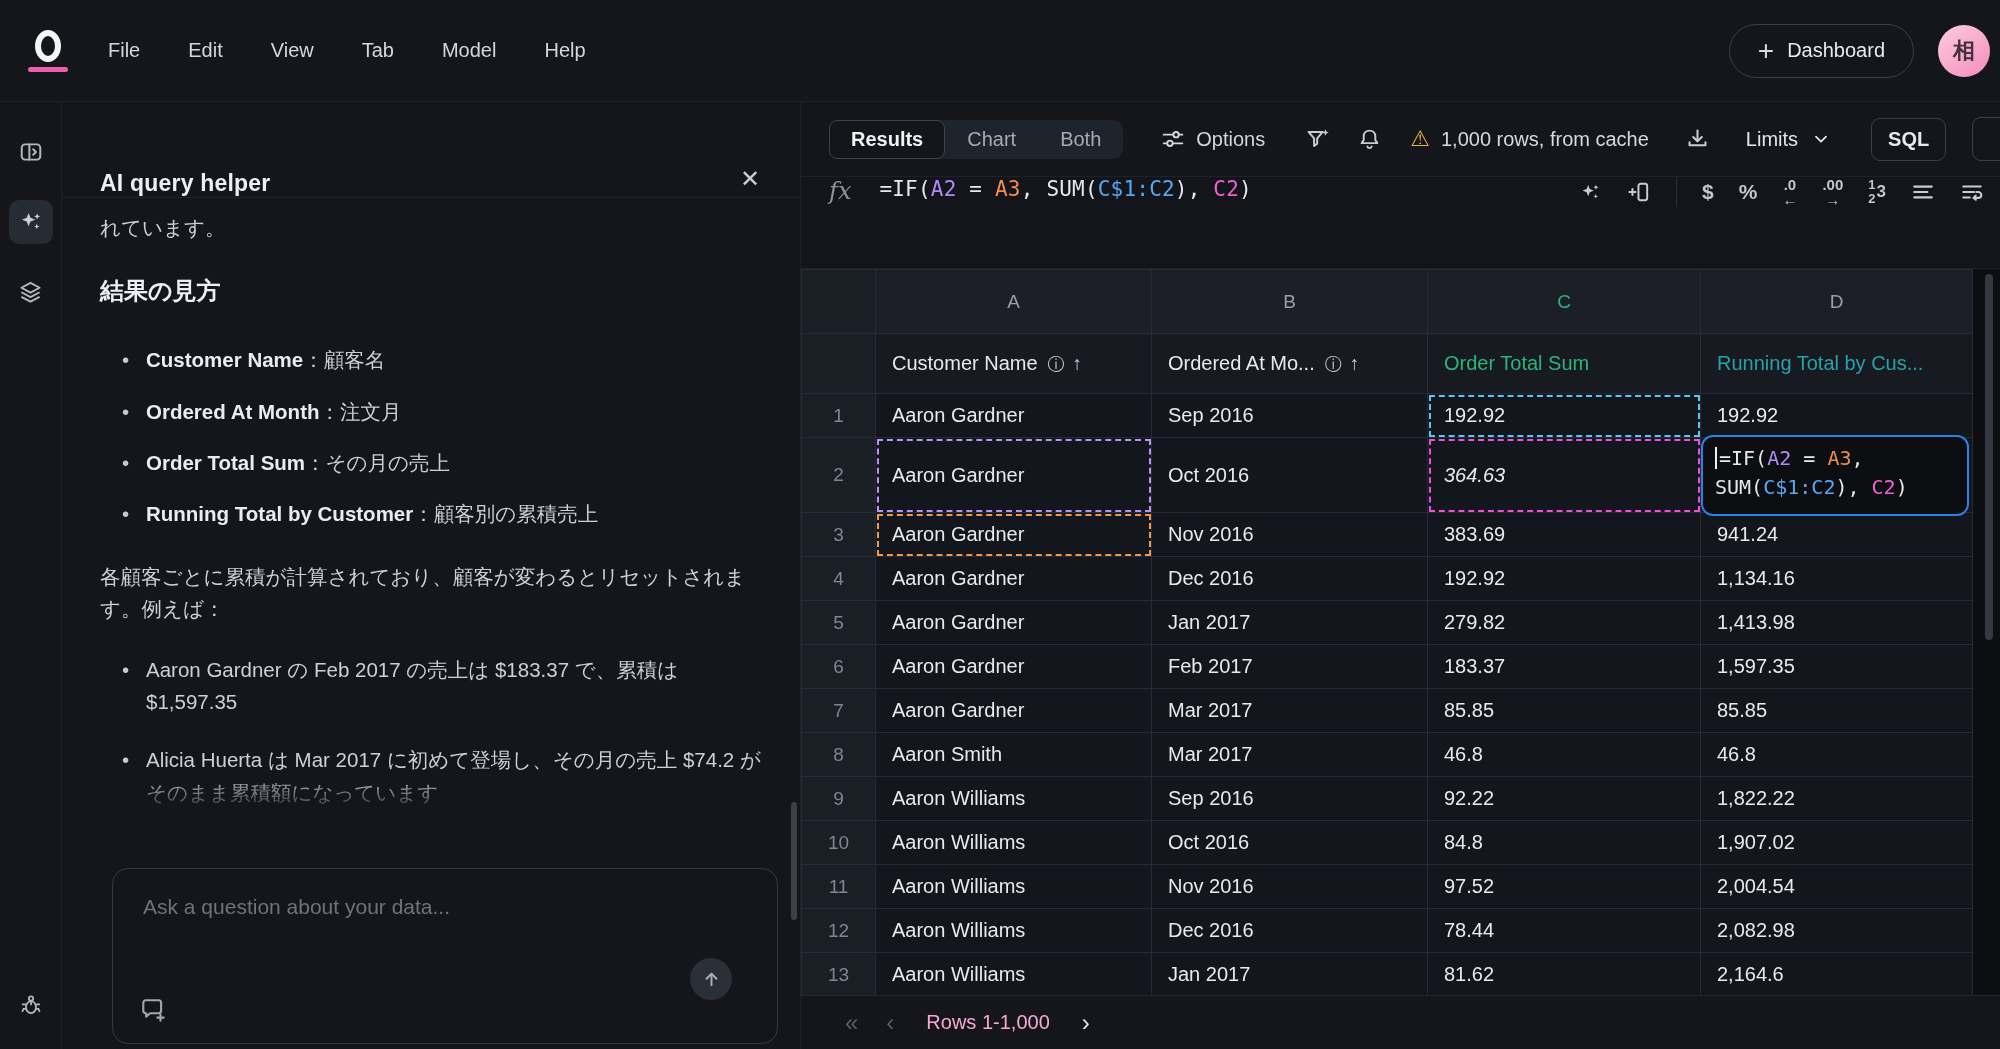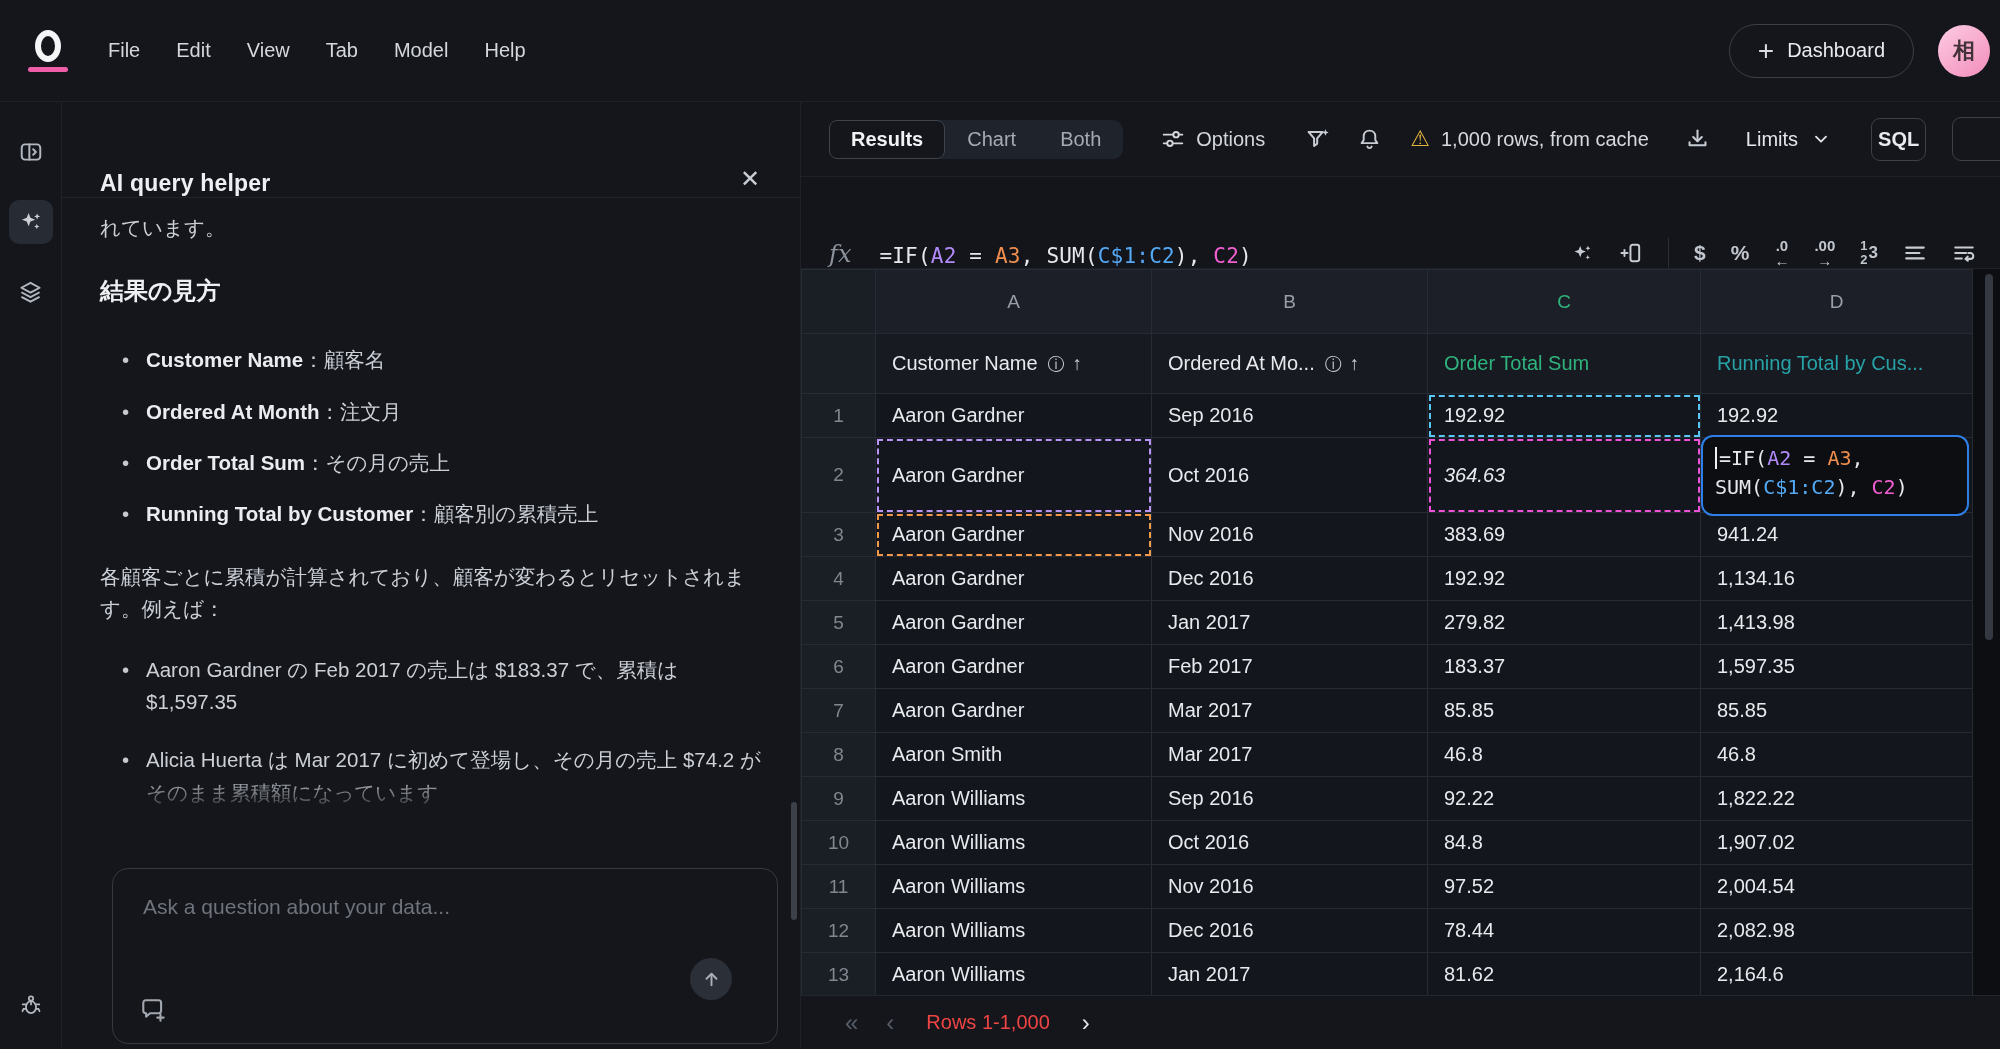--- a/index.html
+++ b/index.html
@@ -5,21 +5,21 @@
 *{box-sizing:border-box;margin:0;padding:0}
 html,body{background:#08090c}
 body{font-family:"Liberation Sans","DejaVu Sans",sans-serif}
 .app{position:relative;width:2000px;height:1049px;background:#14161c;color:#d9dce1;overflow:hidden}
 
 
 .topbar{position:absolute;top:0;left:0;right:0;height:102px;display:flex;align-items:center;padding:0 10px 0 26px;border-bottom:1px solid #1e2128;background:#14161c;z-index:5}
 .logo{width:44px;display:flex;flex-direction:column;align-items:center;margin-right:24px;flex:none}
 .logo .ring{width:26px;height:32px;border:6px solid #f4f5f7;border-radius:50%}
 .logo .bar{width:40px;height:5px;background:#ef5da8;border-radius:3px;margin-top:5px}
-.menu-bar{display:flex;align-items:center;gap:8px}
+.menu-bar{display:flex;align-items:center;gap:20px}
 .menu-item{background:none;border:none;color:#d4d7dc;font-size:20px;font-family:inherit;padding:10px 14px;cursor:pointer}
 .top-right{margin-left:auto;display:flex;align-items:center;gap:24px}
 .dash-btn{display:flex;align-items:center;gap:13px;height:54px;padding:0 28px;border:1.5px solid #3a3f48;border-radius:28px;background:transparent;color:#e8eaee;font-size:20px;font-family:inherit;cursor:pointer}
 .dash-btn .plus{font-size:28px;font-weight:300;color:#d9dce1;line-height:1}
 .avatar{width:52px;height:52px;border-radius:50%;background:linear-gradient(140deg,#fcc9e1 5%,#f390bc 95%);color:#43323a;font-size:22px;display:flex;align-items:center;justify-content:center;font-weight:600;flex:none}
 
 
 .bodyrow{position:absolute;top:102px;bottom:0;left:0;right:0;display:flex}
 
 
@@ -60,25 +60,25 @@
 .seg button.active{background:#14161c;border-color:#3e434c;color:#f1f2f4;font-weight:600}
 .tbtn{display:flex;align-items:center;gap:11px;background:none;border:none;color:#d3d6db;font-size:20px;font-family:inherit;cursor:pointer}
 .opt{margin-left:38px}
 .iconbtn{background:none;border:none;color:#c8ccd3;cursor:pointer;display:flex;align-items:center}
 .flt{margin-left:40px}
 .bell{margin-left:26px}
 .warn{margin-left:28px;display:flex;align-items:center;gap:11px;color:#d6d9de;font-size:20px}
 .warn .tri{color:#e3b341;font-size:22px}
 .dl{margin-left:36px}
 .limits{margin-left:36px;gap:13px;color:#e4e6ea}
-.sqlbtn{margin-left:40px;border:1.5px solid #3b4049;border-radius:9px;background:none;color:#e8eaee;font-size:20px;font-weight:600;font-family:inherit;padding:9px 6px;cursor:pointer}
+.sqlbtn{margin-left:40px;border:1.5px solid #3b4049;border-radius:9px;background:none;color:#e8eaee;font-size:20px;font-weight:600;font-family:inherit;padding:9px 16px;cursor:pointer}
 .partial-btn{margin-left:26px;width:56px;height:44px;border:1.5px solid #3b4049;border-radius:9px;background:none;cursor:pointer}
 
 
-.fbar{height:92px;display:flex;align-items:flex-end;padding:0 24px 0 28px;border-top:1px solid #1e2128;flex:none;background:#13151b}
+.fbar{height:92px;display:flex;align-items:flex-start;padding:0 16px 0 28px;border-top:1px solid #1e2128;flex:none;background:#13151b}
 .fx{font-family:"DejaVu Serif","Liberation Serif",serif;font-style:italic;font-size:24px;color:#8d939d}
 .formula{margin-left:28px;font-family:"DejaVu Sans Mono","Liberation Mono",monospace;font-size:21px;letter-spacing:.2px;white-space:pre;cursor:text}
 .tok-plain{color:#e6e8ec}.tok-purple{color:#b18af8}.tok-orange{color:#ef8e4e}.tok-blue{color:#54a8f4}.tok-pink{color:#f25fd0}
 .fops{margin-left:auto;display:flex;align-items:center;gap:25px;color:#c2c7cf}
 .fops .divider{width:1px;height:30px;background:#2b2f38}
 .fops .txticon{background:none;border:none;color:#c2c7cf;font-size:21px;font-weight:700;font-family:inherit;cursor:pointer;display:flex;align-items:center}
 .stack{display:inline-flex;flex-direction:column;align-items:center;line-height:1;font-size:15px;font-weight:700}
 .stack span{display:block}
 .fmt123{display:inline-flex;align-items:center;gap:1px}
 .fmt123 .frac{display:inline-flex;flex-direction:column;font-size:13px;line-height:1.05;font-weight:700}
@@ -99,21 +99,21 @@
 .grid .num{background:#1a1e25 !important;color:#81878f;text-align:center;padding-left:0;font-size:19px}
 tr.tall td{height:75px}
 .gscroll{position:absolute;right:7px;top:5px;width:8px;height:366px;background:#333841;border-radius:4px}
 .editor{position:absolute;top:-3px;left:0;right:3px;bottom:-4px;border:2.5px solid #2e7fe8;border-radius:12px;background:#0c0e12;padding:7px 12px;font-family:"DejaVu Sans Mono","Liberation Mono",monospace;font-size:20px;line-height:29px;white-space:pre;z-index:3}
 .cursor{display:inline-block;width:2px;height:22px;background:#eef0f3;vertical-align:-4px;margin-right:2px}
 
 
 .pager{height:54px;border-top:1px solid #22262e;display:flex;align-items:center;padding-left:30px;flex:none;background:#14161c}
 .pgbtn{background:none;border:none;font-size:24px;color:#585e68;cursor:pointer;padding:0 14px;font-family:inherit}
 .pgbtn.next{color:#e2e6ea}
-.pglabel{color:#ef4444;font-size:20px;margin:0 18px}
+.pglabel{color:#f9a8d4;font-size:20px;margin:0 18px}
 
 svg{display:block}
 </style>
 </head>
 <body>
 
 <div class="app">
 
   <header class="topbar">
     <div class="logo">

